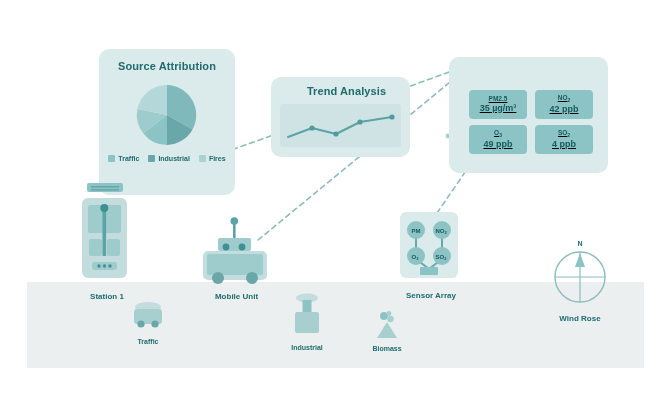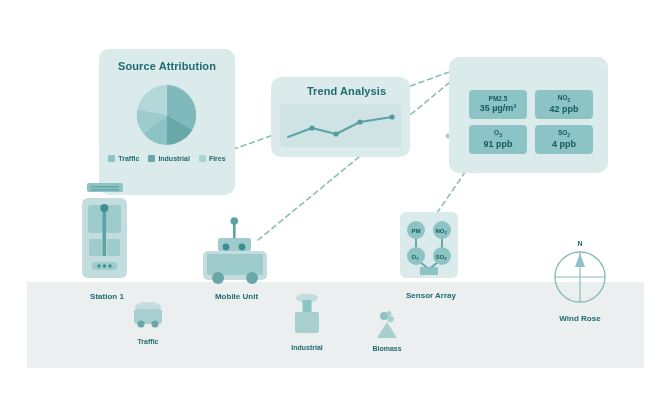--- a/index.html
+++ b/index.html
@@ -60,20 +60,21 @@
   }
   #trend-plot svg { display: block; }
 
   
   #panel-realtime { left: 449px; top: 57px; width: 159px; height: 116px; }
   #panel-realtime .panel-title { margin-top: 12px; }
   #metric-grid {
     position: absolute; left: 20px; top: 33px;
     display: grid; grid-template-columns: 58px 58px;
     gap: 6px 8px;
+    text-decoration: underline;
   }
   .metric-card {
     background: #8cc3c4;
     border-radius: 4px;
     height: 29px;
     display: flex; flex-direction: column;
     align-items: center; justify-content: center;
     gap: 1px;
   }
   .metric-name { font-size: 6.5px; font-weight: bold; color: #16595c; line-height: 1; }
@@ -168,21 +169,21 @@
         <div class="metric-value">35 µg/m³</div>
       </div>
 
       <div class="metric-card">
         <div class="metric-name"><span>NO</span><sub>2</sub></div>
         <div class="metric-value">42 ppb</div>
       </div>
 
       <div class="metric-card">
         <div class="metric-name"><span>O</span><sub>3</sub></div>
-        <div class="metric-value">91 ppb</div>
+        <div class="metric-value">49 ppb</div>
       </div>
 
       <div class="metric-card">
         <div class="metric-name"><span>SO</span><sub>2</sub></div>
         <div class="metric-value">4 ppb</div>
       </div>
 
     </div>
   </div>
 

